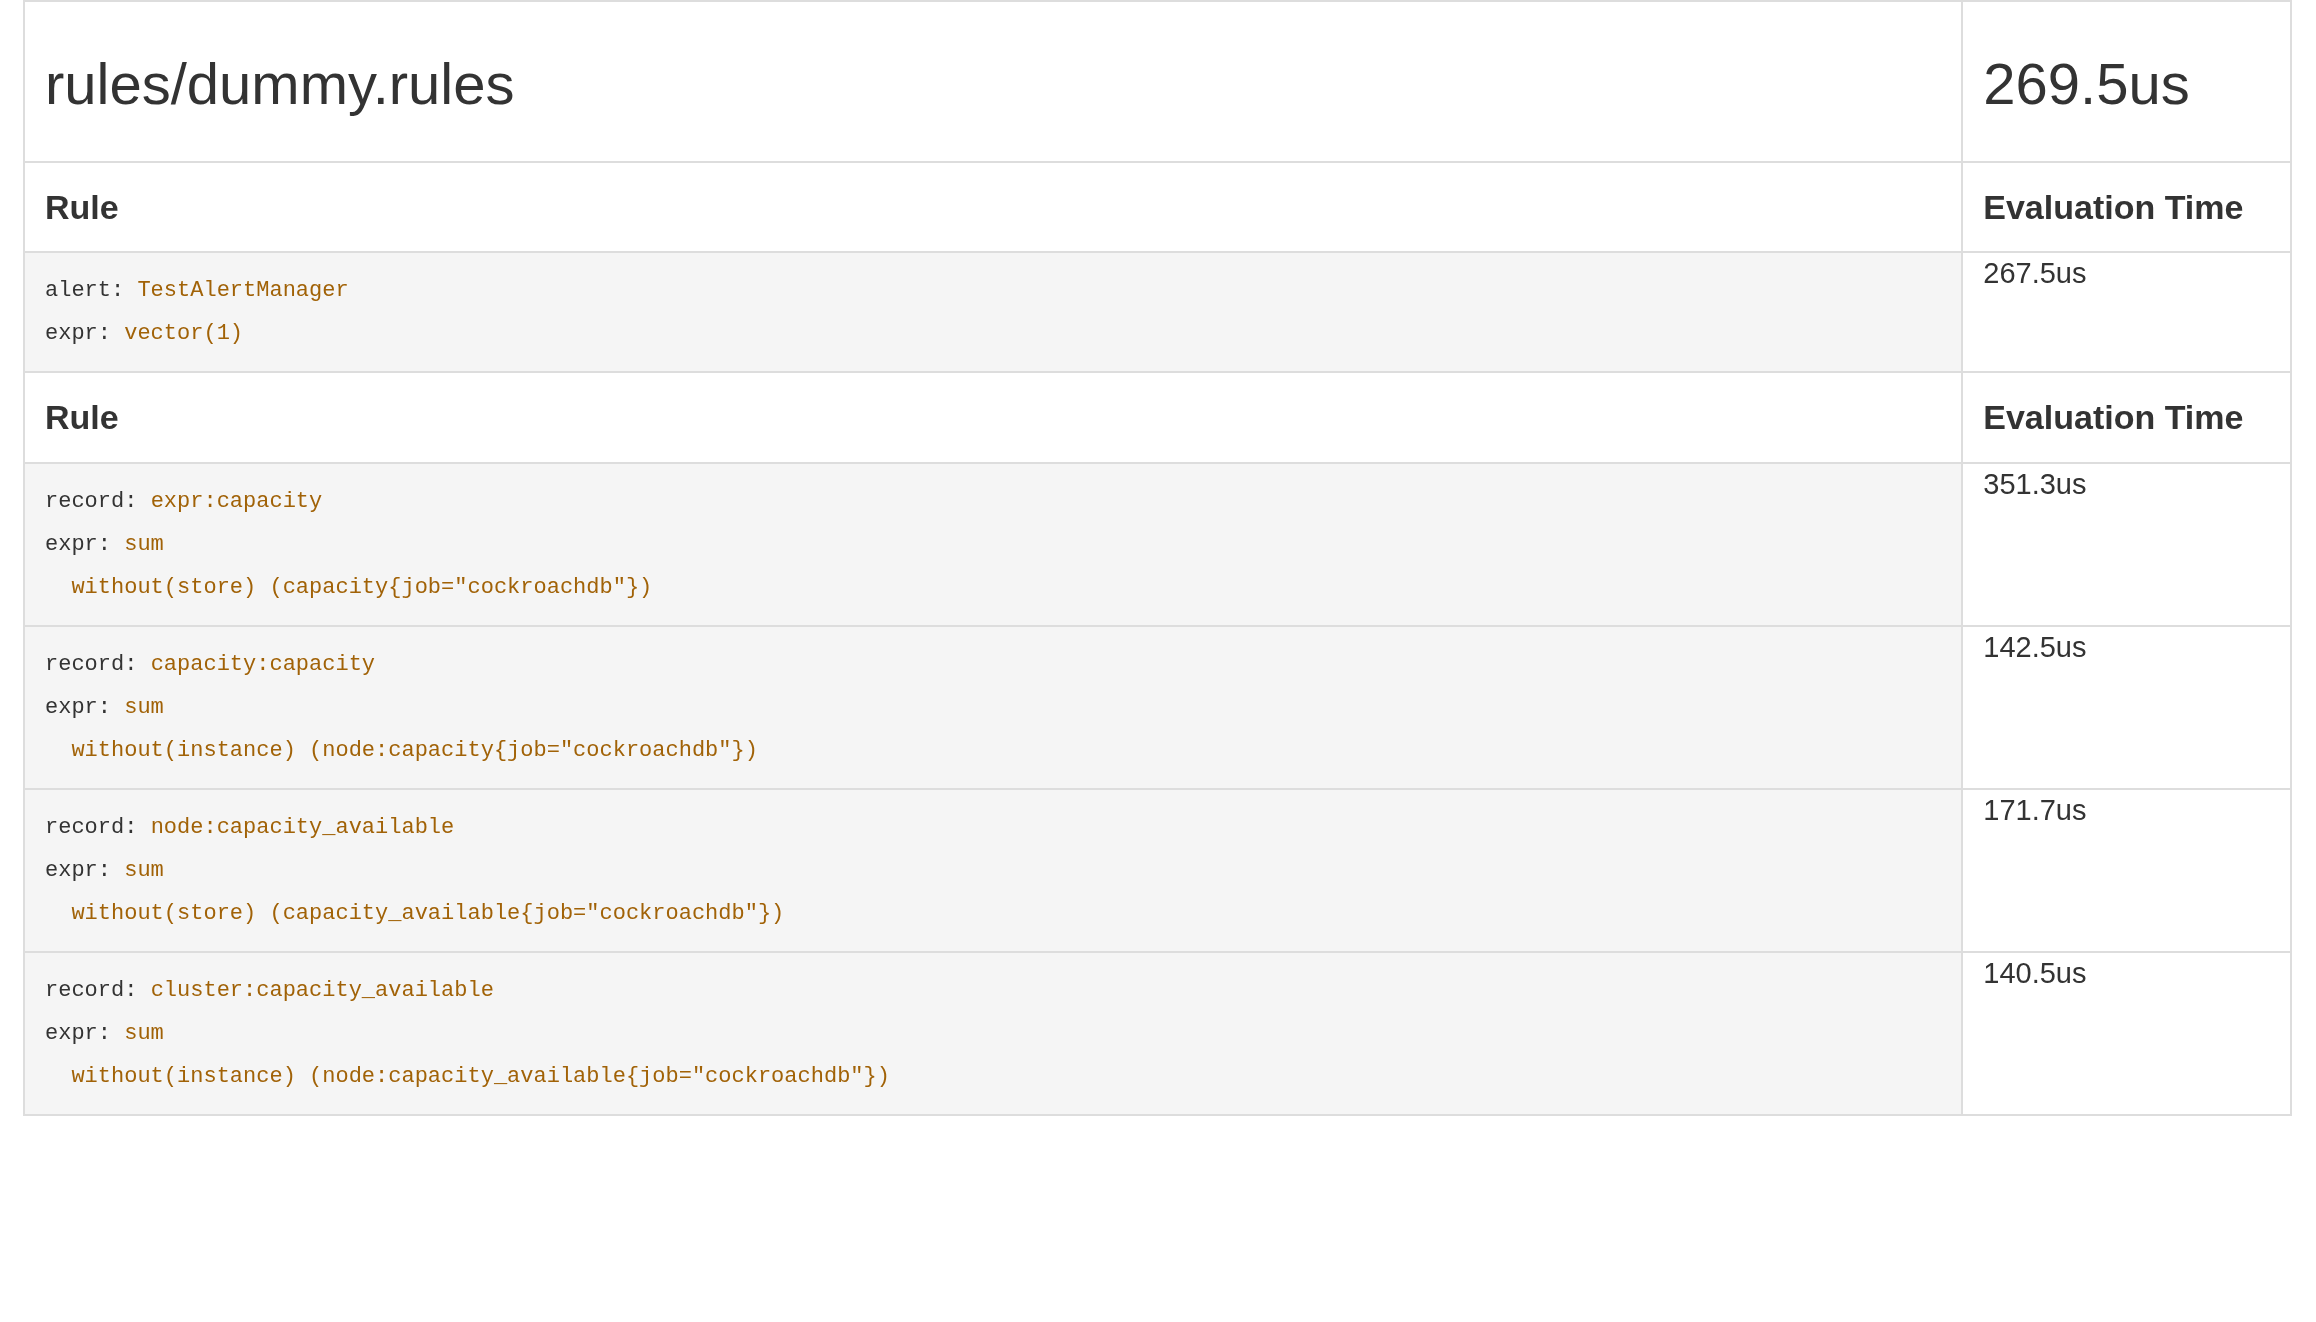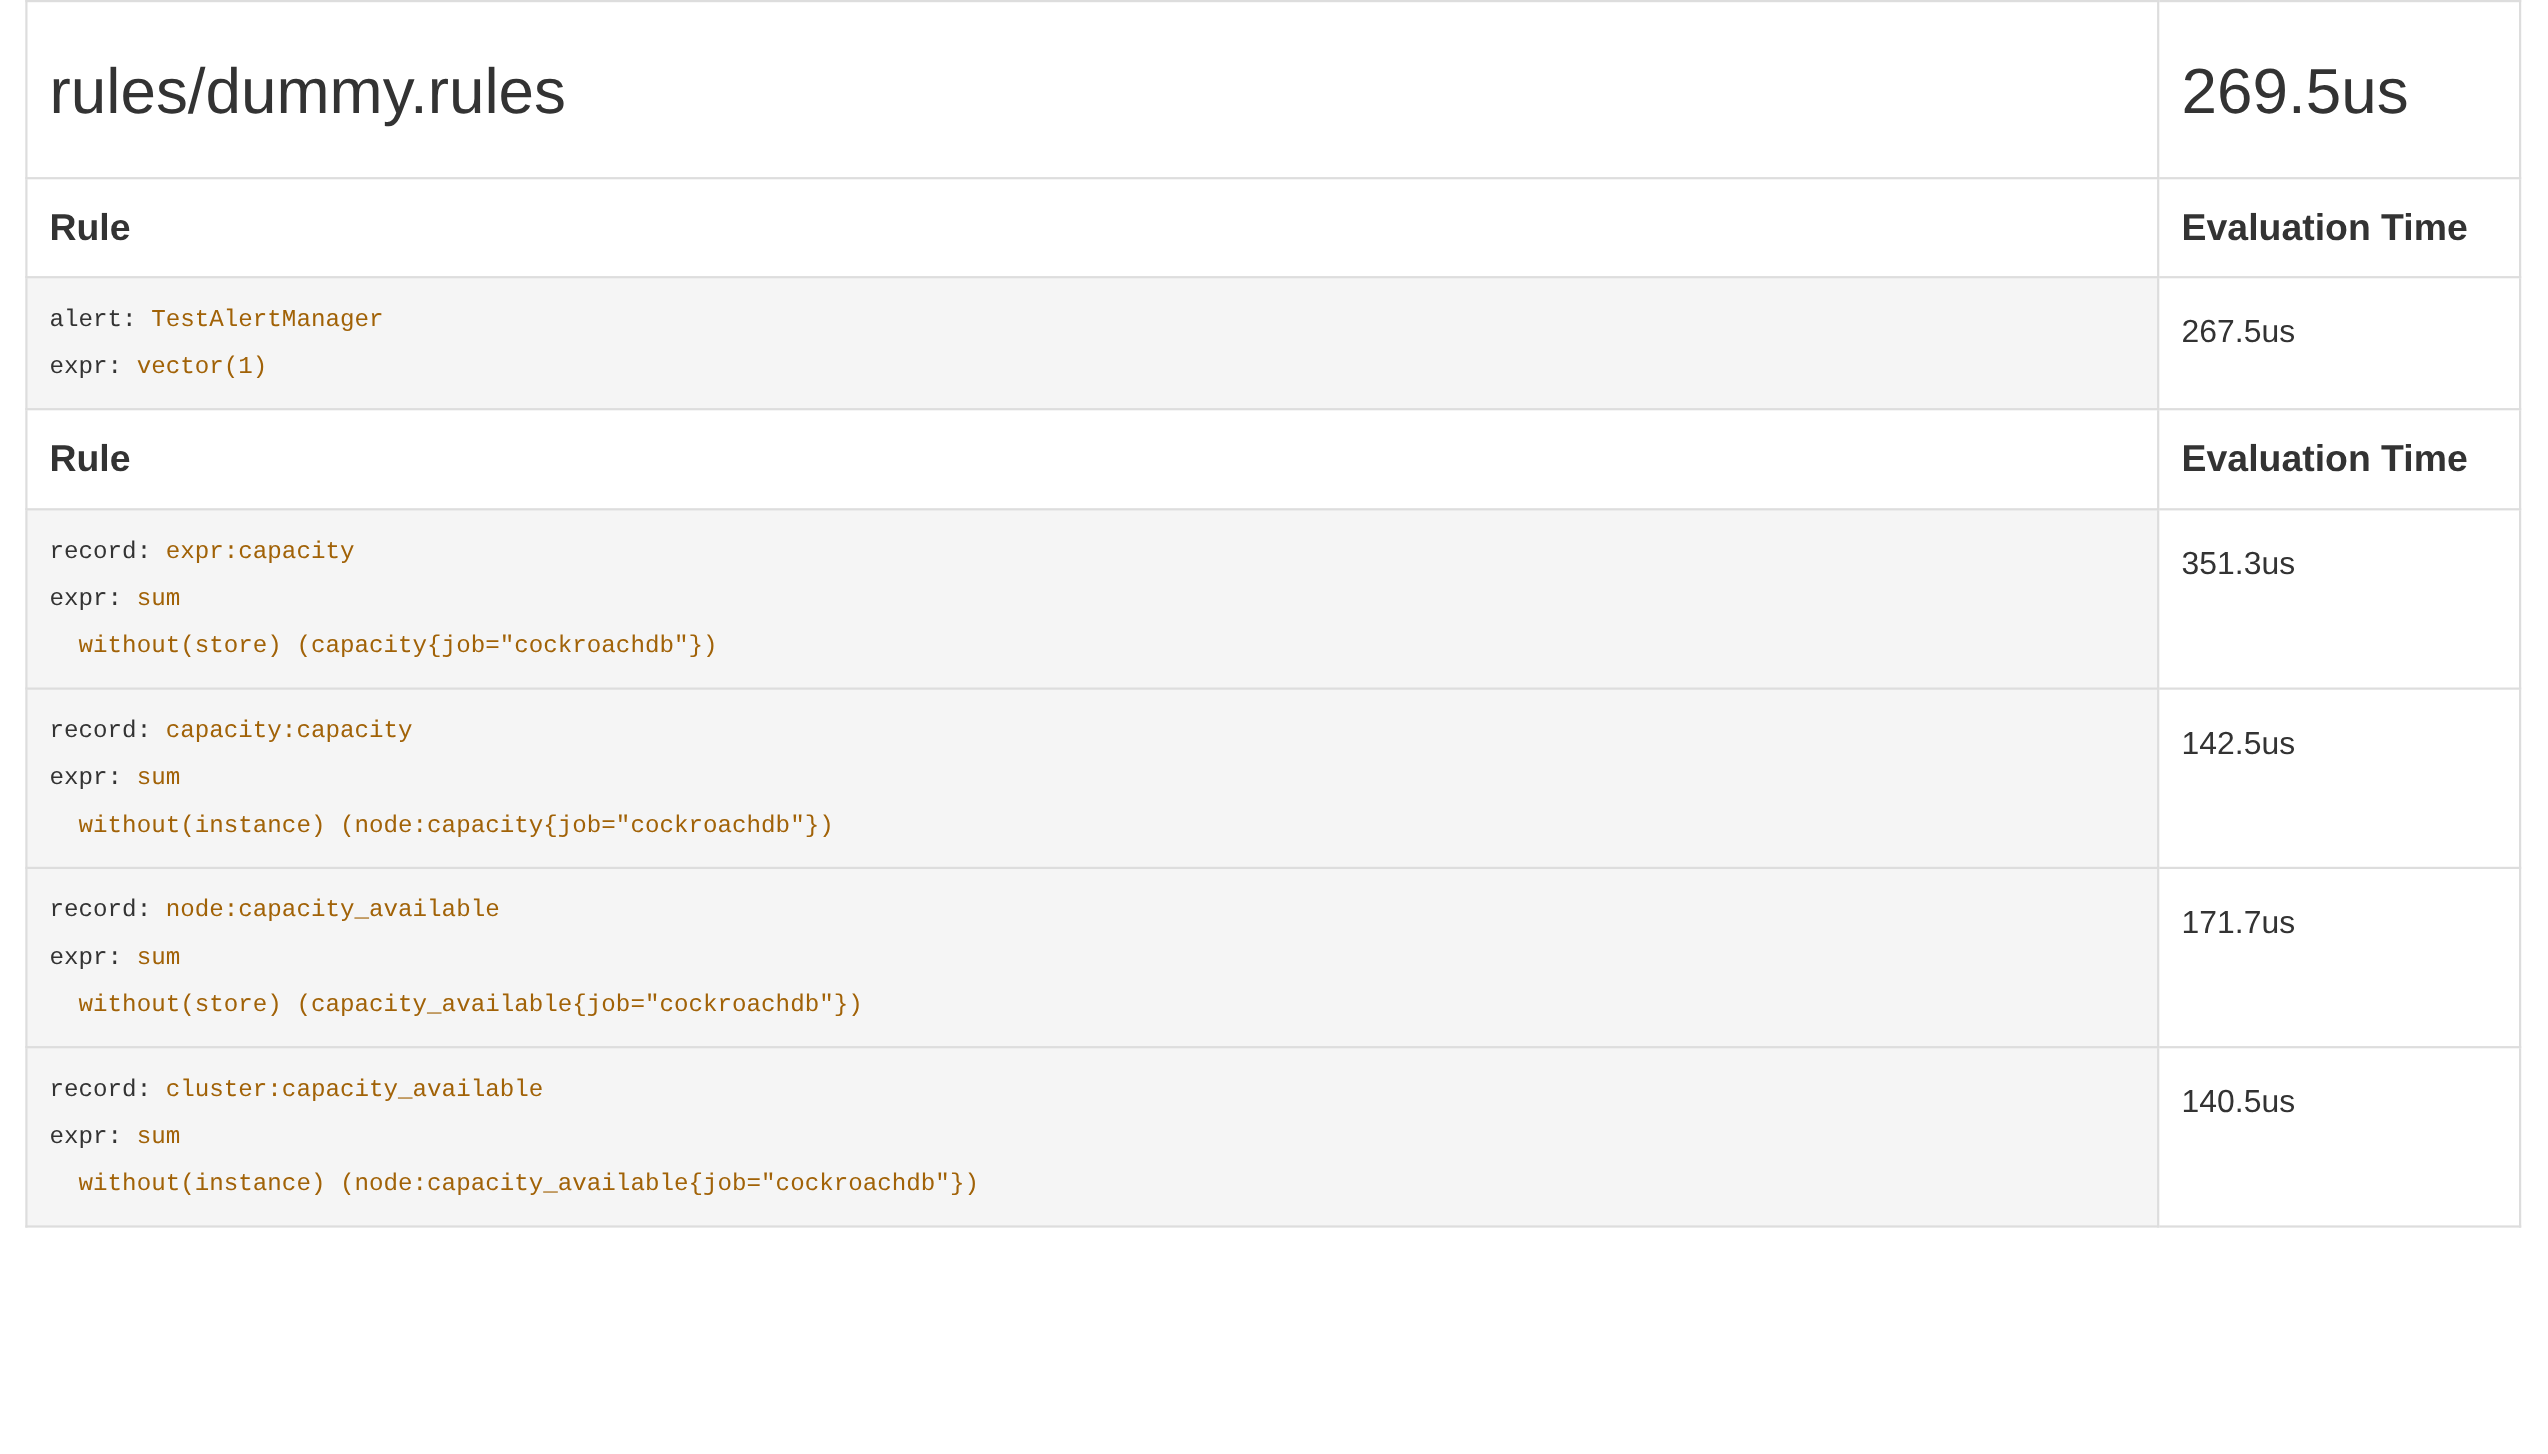--- a/index.html
+++ b/index.html
@@ -62,21 +62,21 @@
   td.rule-cell {
     background: #f5f5f5;
     font-family: "Liberation Mono", "DejaVu Sans Mono", monospace;
     font-size: 22px;
     line-height: 43px;
     padding: 16px 20px;
     white-space: pre-wrap;
     color: #333333;
   }
   td.rule-time-cell {
-    padding: 32px 20px;
+    padding: 3px 20px;
     font-size: 29px;
     line-height: 1.2;
     color: #333333;
     background: #ffffff;
   }
   a.rule-link, a.rule-link:visited {
     color: #a16207;
     text-decoration: none;
     cursor: pointer;
   }

